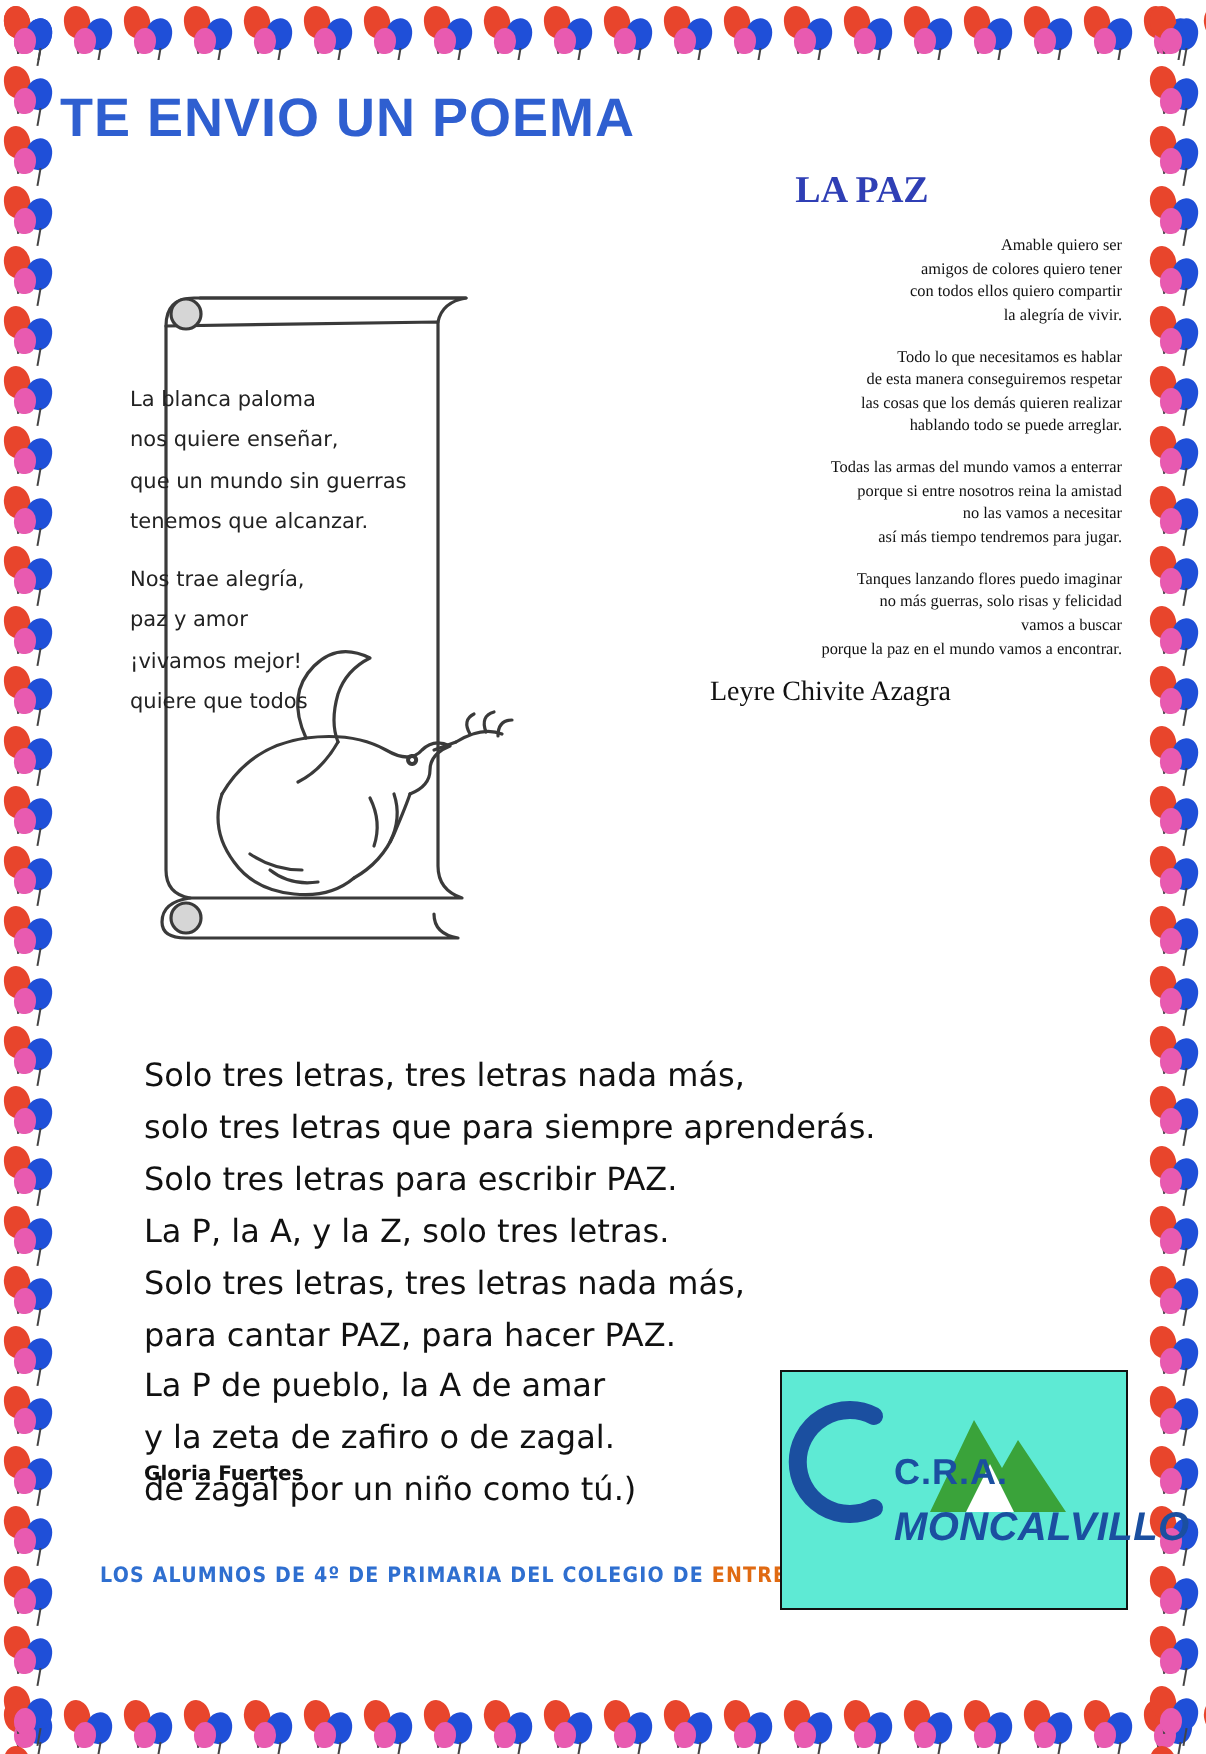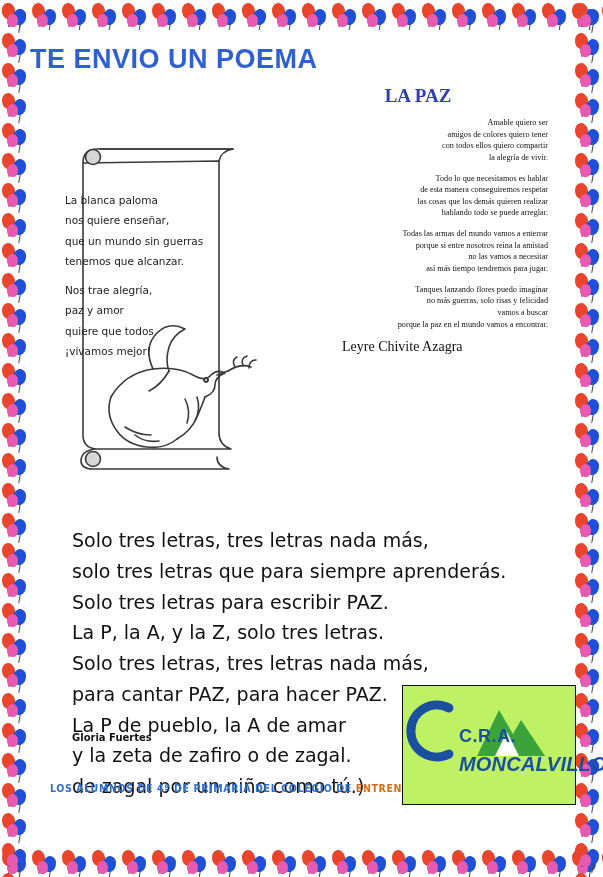--- a/index.html
+++ b/index.html
@@ -77,21 +77,21 @@
     font-size: 27px;
     font-weight: bold;
     color: #2f5fd0;
     letter-spacing: 0.5px;
     font-family: "Liberation Sans", sans-serif;
   }
 
   
   .right-poem {
     position: absolute;
-    left: 258px;
+    left: 271px;
     top: 55px;
     width: 260px;
   }
   .right-poem-title {
     text-align: center;
     font-size: 19px;
     font-weight: bold;
     color: #2f3fb5;
     font-family: "Liberation Serif", serif;
     margin-bottom: 10px;
@@ -133,21 +133,21 @@
   }
   .scroll-text .gap { display: block; height: 8px; }
 
   
   .big-poem {
     position: absolute;
     left: 42px;
     top: 495px;
     width: 460px;
     font-family: "DejaVu Sans", sans-serif;
-    font-size: 19px;
+    font-size: 16px;
     line-height: 1.62;
     color: #111;
   }
   .big-poem-author {
     position: absolute;
     left: 42px;
     top: 702px;
     font-family: "DejaVu Sans", sans-serif;
     font-size: 10px;
     font-weight: bold;
@@ -165,26 +165,26 @@
     letter-spacing: 0.6px;
     font-weight: bold;
     transform: scaleY(1.12);
     transform-origin: left top;
   }
   .credit .hl { color: #e06a12; }
 
   
   .logo-box {
     position: absolute;
-    left: 372px;
+    left: 360px;
     top: 655px;
     width: 172px;
     height: 118px;
     border: 1.5px solid #111;
-    background: #bef264;
+    background: #5eead4;
   }
   .logo-inner {
     position: absolute;
     inset: 0;
   }
   .logo-text {
     position: absolute;
     left: 56px;
     top: 40px;
     font-family: "Liberation Sans", sans-serif;
@@ -974,22 +974,22 @@
         </g>
       </svg>
       <div class="scroll-text">
         <div>La blanca paloma</div>
         <div>nos quiere enseñar,</div>
         <div>que un mundo sin guerras</div>
         <div>tenemos que alcanzar.</div>
         <span class="gap"></span>
         <div>Nos trae alegría,</div>
         <div>paz y amor</div>
+        <div>¡vivamos mejor!</div>
         <div>quiere que todos</div>
-        <div>¡vivamos mejor!</div>
       </div>
     </div>
 
     <div class="big-poem">
       <div>Solo tres letras, tres letras nada más,</div>
       <div>solo tres letras que para siempre aprenderás.</div>
       <div>Solo tres letras para escribir PAZ.</div>
       <div>La P, la A, y la Z, solo tres letras.</div>
       <div>Solo tres letras, tres letras nada más,</div>
       <div>para cantar PAZ, para hacer PAZ.</div>

